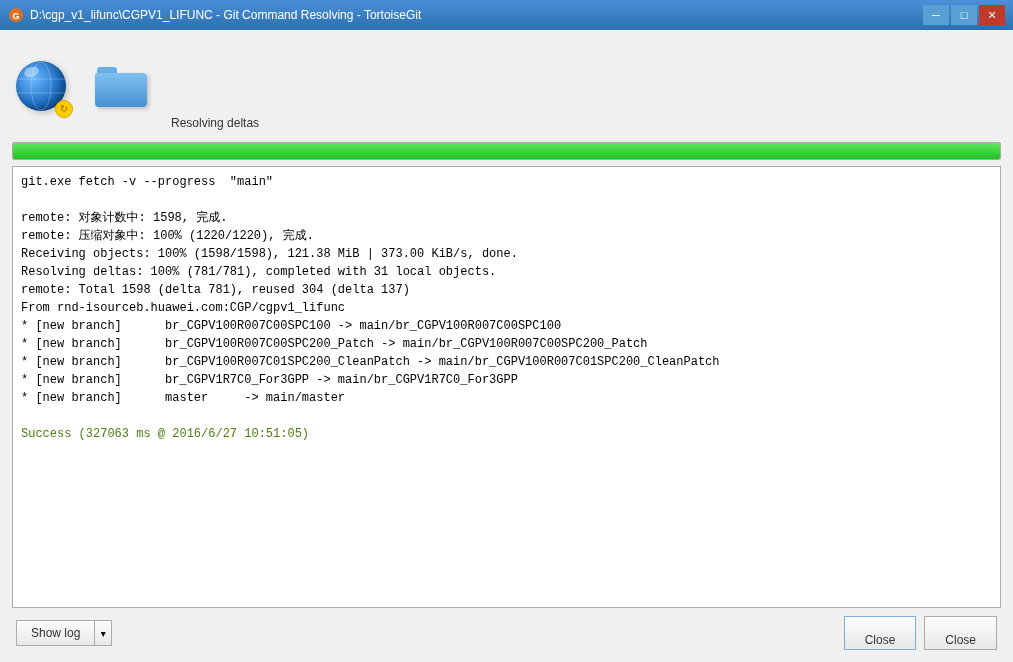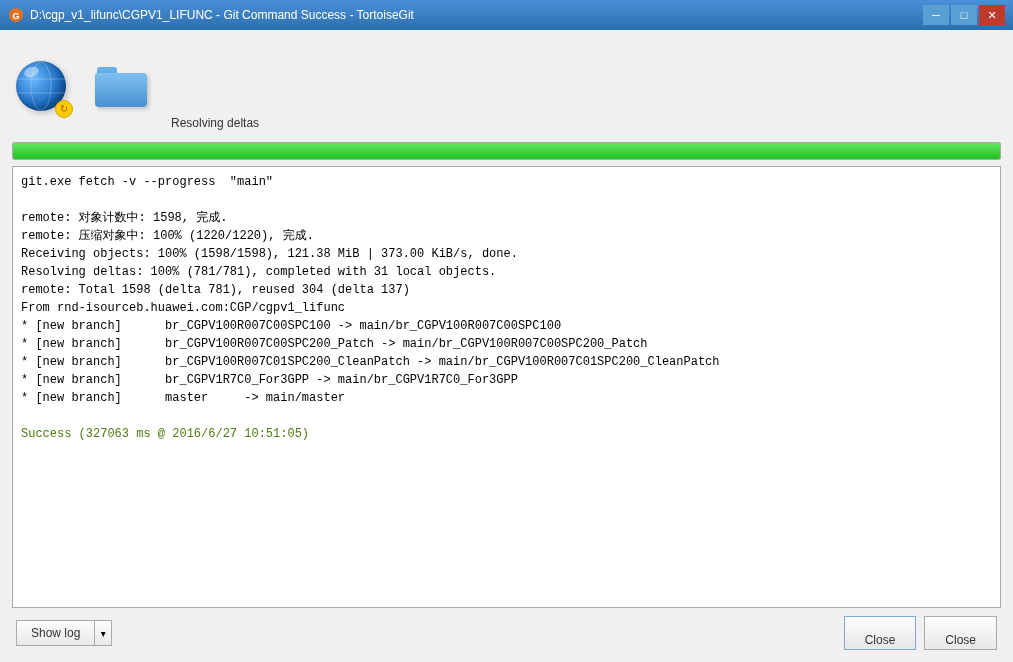--- a/index.html
+++ b/index.html
@@ -212,21 +212,21 @@
 </head>
 <body>
 
 <div class="titlebar">
   <div class="titlebar-icon">
     <svg width="16" height="16" viewBox="0 0 16 16">
       <circle cx="8" cy="8" r="7" fill="#e07020"></circle>
       <text x="8" y="12" text-anchor="middle" font-size="9" fill="white" font-weight="bold">G</text>
     </svg>
   </div>
-  <span class="titlebar-title">D:\cgp_v1_lifunc\CGPV1_LIFUNC - Git Command Success - TortoiseGit</span>
+  <span class="titlebar-title">D:\cgp_v1_lifunc\CGPV1_LIFUNC - Git Command Resolving - TortoiseGit</span>
   <div class="titlebar-controls">
     <button class="titlebar-btn minimize">─</button>
     <button class="titlebar-btn maximize">□</button>
     <button class="titlebar-btn close">✕</button>
   </div>
 </div>
 
 <div class="window-body">
 
   <div class="header-area">

